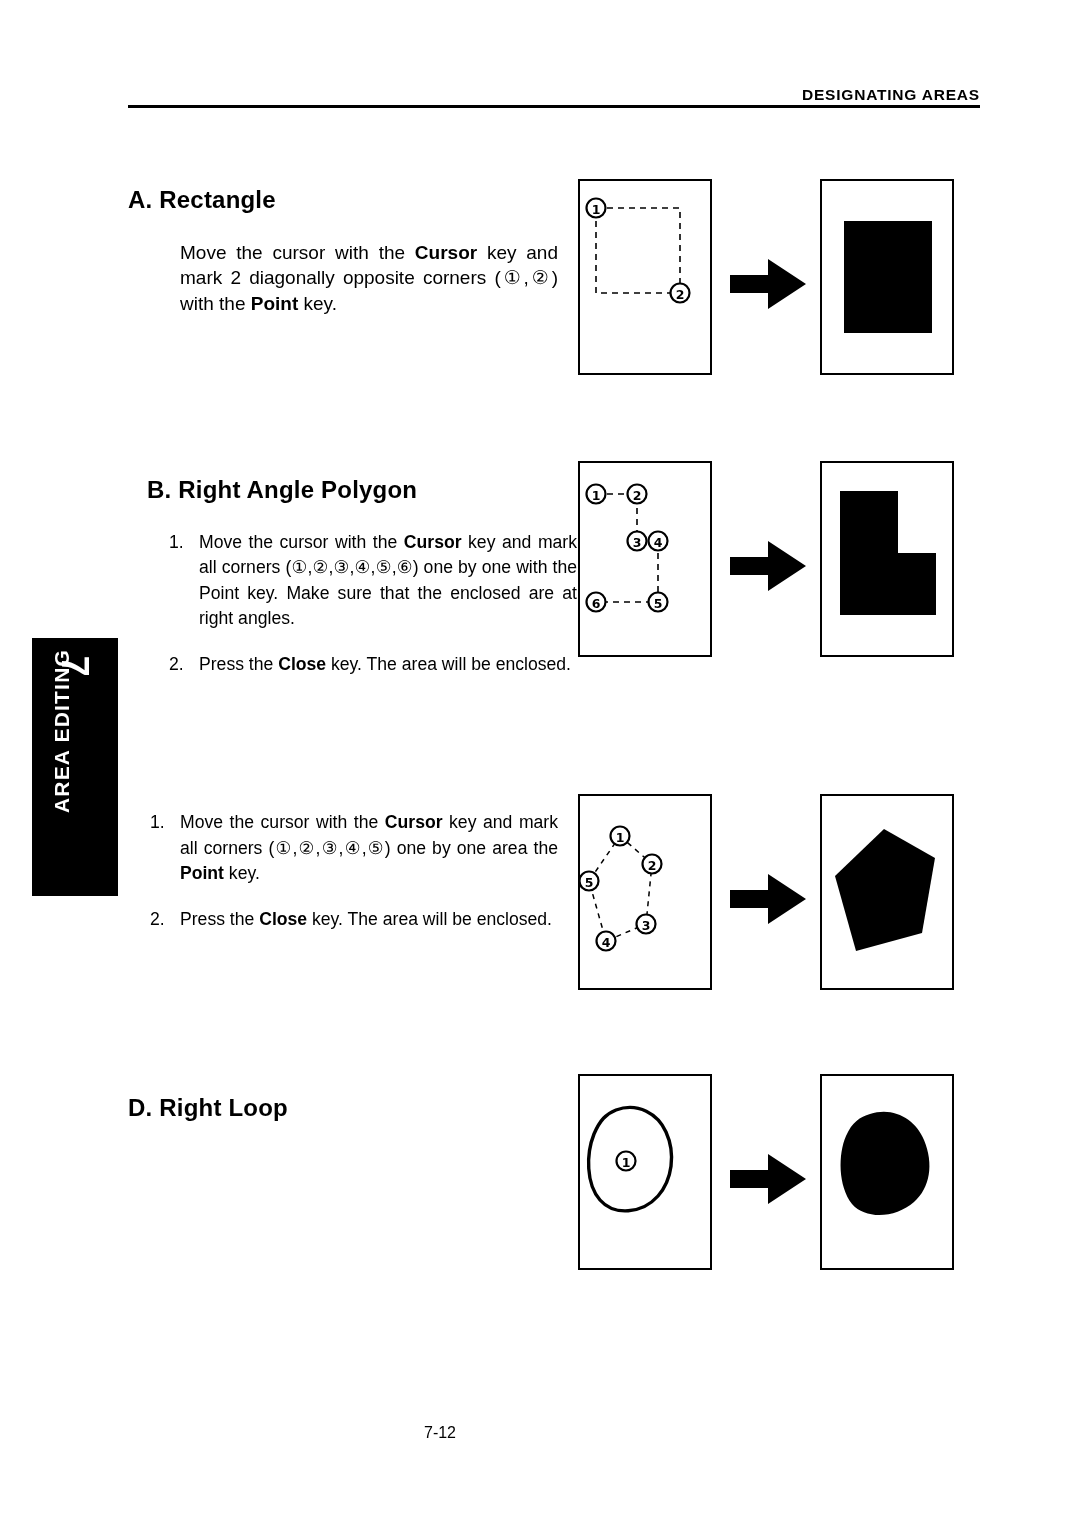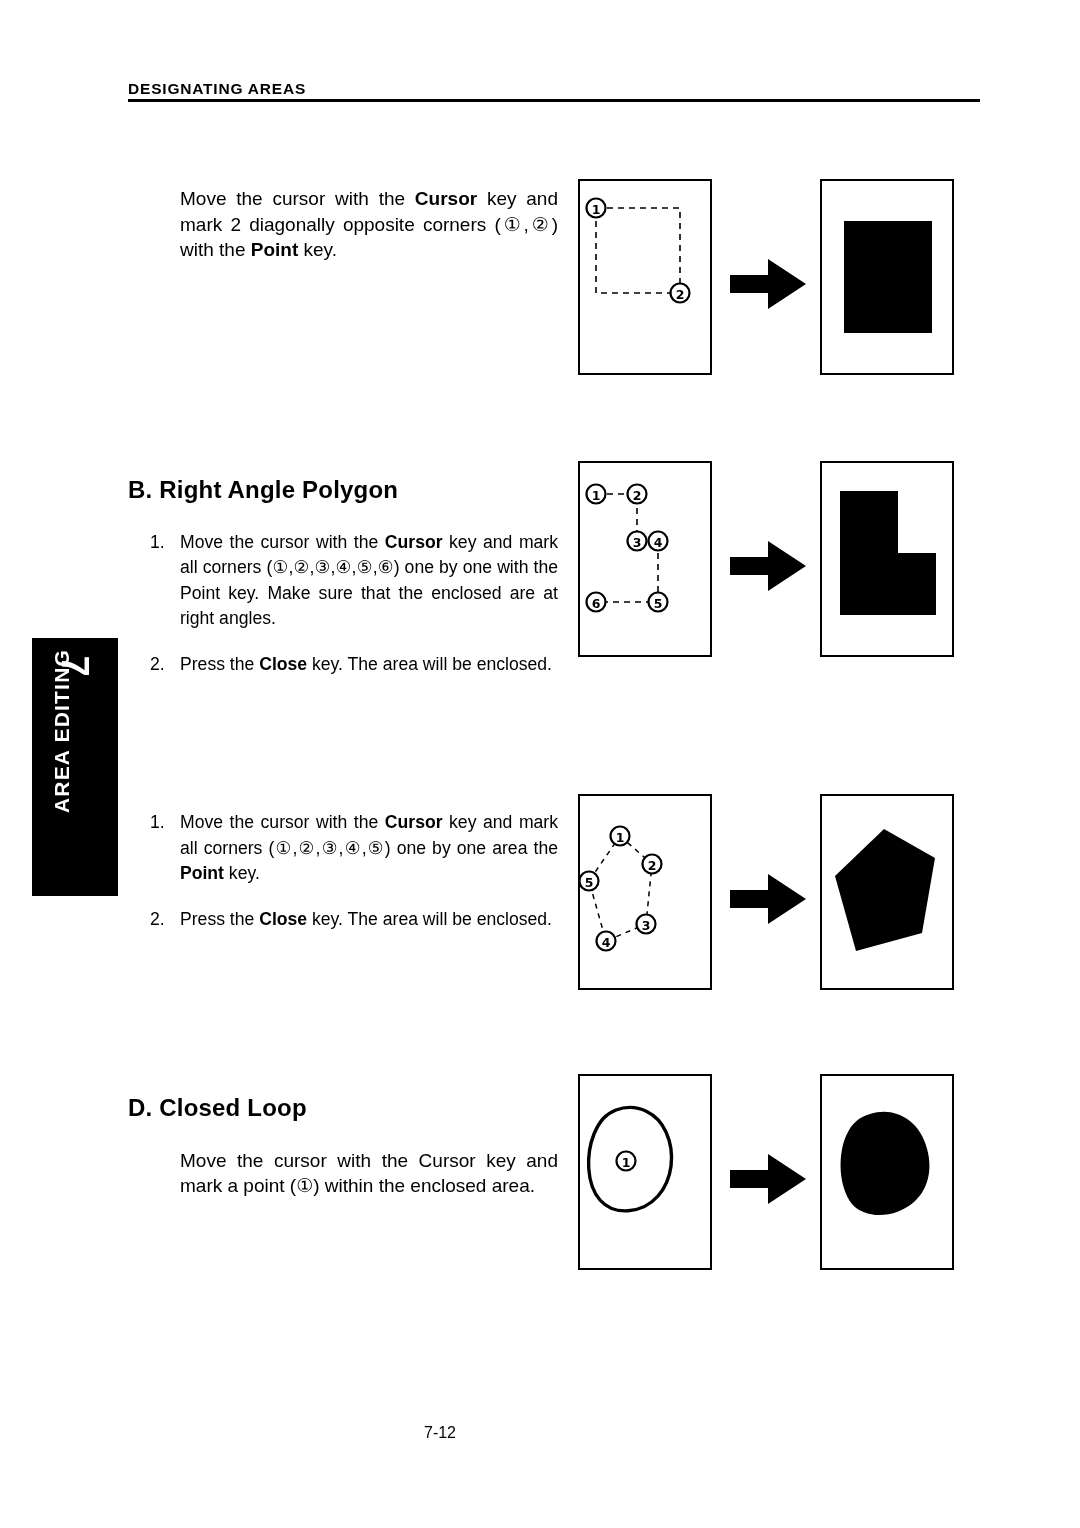--- a/index.html
+++ b/index.html
@@ -14,22 +14,23 @@
     position: relative;
     font-family: "Liberation Sans", sans-serif;
     color: #000000;
     overflow: hidden;
   }
 
   
   #page-header {
     position: absolute;
     left: 128px;
-    top: 80px;
+    top: 86px;
     width: 852px;
+    text-align: right;
   }
   #page-header .htext {
     font-size: 15.5px;
     font-weight: bold;
     letter-spacing: 0.8px;
     line-height: 1.1;
     padding-bottom: 2px;
   }
   #page-header .hrule {
     height: 3px;
@@ -155,20 +156,21 @@
   <div class="htext">DESIGNATING AREAS</div>
   <div class="hrule"></div>
 </div>
 
 <div id="side-tab">
   <div class="tab-num">7</div>
   <div class="tab-label">AREA EDITING</div>
 </div>
 
 <div class="section" style="top:186px;">
+  <div class="sec-title">A. Rectangle</div>
   <div class="body-para last"><span>Move the cursor with the </span><b>Cursor</b><span> key and mark 2 diagonally opposite corners (①,②) with the </span><b>Point</b><span> key.</span></div>
 </div>
 
 <div class="diagram-row" style="top:179px;">
   <div class="panel left">
     <svg width="129" height="191" viewBox="0 0 129 191">
       <rect x="16" y="27" width="84" height="85" fill="none" stroke="#000" stroke-width="1.6" stroke-dasharray="6 5"></rect>
       <circle cx="16" cy="27" r="9.5" fill="#fff" stroke="#000" stroke-width="2.2"></circle>
       <text x="16" y="32.5" font-family="DejaVu Sans, sans-serif" font-size="12.5" font-weight="bold" text-anchor="middle" fill="#000">1</text>
       <circle cx="100" cy="112" r="9.5" fill="#fff" stroke="#000" stroke-width="2.2"></circle>
@@ -180,21 +182,21 @@
       <path d="M2,18 L40,18 L40,2 L78,27 L40,52 L40,36 L2,36 Z" fill="#000"></path>
     </svg>
   </div>
   <div class="panel right">
     <svg width="129" height="191" viewBox="0 0 129 191">
       <rect x="22" y="40" width="88" height="112" fill="#000"></rect>
     </svg>
   </div>
 </div>
 
-<div class="section" style="top:476px;">
+<div class="section" style="top:476px;margin-left:19px;">
   <div class="sec-title">B. Right Angle Polygon</div>
   <div class="num-item">
     <span class="marker">1.</span>
     <span><span>Move the cursor with the </span><b>Cursor</b><span> key and mark all corners (①,②,③,④,⑤,⑥) one by one with the Point key.  Make sure that the enclosed are at right angles.</span></span>
   </div>
   <div class="num-item last">
     <span class="marker">2.</span>
     <span><span>Press the </span><b>Close</b><span> key.  The area will be enclosed.</span></span>
   </div>
 </div>
@@ -266,22 +268,21 @@
     </svg>
   </div>
   <div class="panel right">
     <svg width="129" height="191" viewBox="0 0 129 191">
       <polygon points="62,33 113,62 100,137 34,155 13,80" fill="#000"></polygon>
     </svg>
   </div>
 </div>
 
 <div class="section" style="top:1094px;">
-  <div class="sec-title">D. Closed Loop</div>
-  <div class="body-para last"><span>Move the cursor with the Cursor key and mark a point (①) within the enclosed area.</span></div>
+  <div class="sec-title">D. Right Loop</div>
 </div>
 
 <div class="diagram-row" style="top:1074px;">
   <div class="panel left">
     <svg width="129" height="191" viewBox="0 0 129 191">
       <path d="M36,34 C58,26 78,38 86,56 C96,78 92,104 78,120
                C62,138 34,140 20,124 C6,108 6,78 14,58 C20,44 26,38 36,34 Z" fill="none" stroke="#000" stroke-width="3.4"></path>
       <circle cx="46" cy="85" r="9.5" fill="#fff" stroke="#000" stroke-width="2.2"></circle>
       <text x="46" y="90.5" font-family="DejaVu Sans, sans-serif" font-size="12.5" font-weight="bold" text-anchor="middle" fill="#000">1</text>
     </svg>

